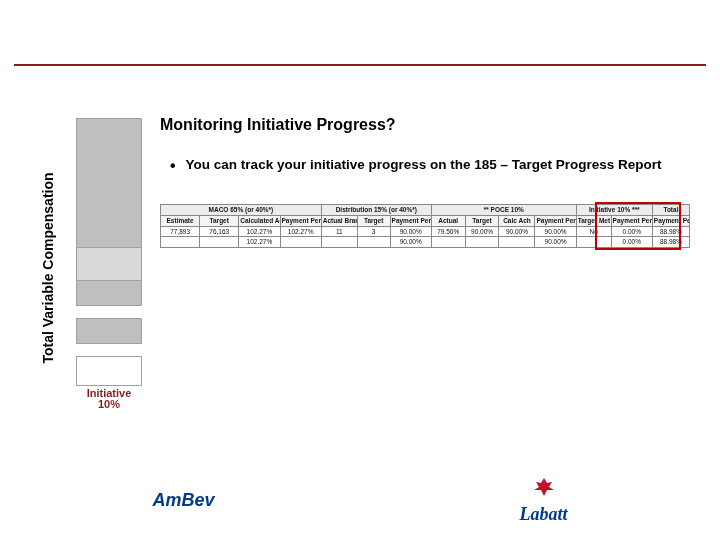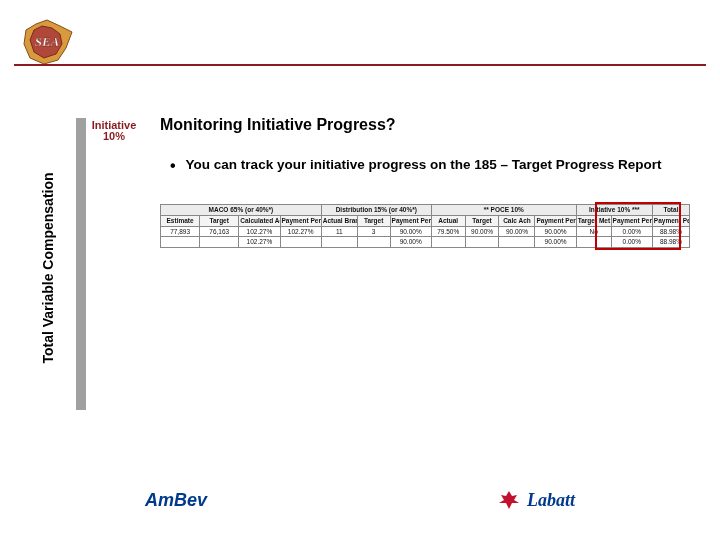--- a/index.html
+++ b/index.html
@@ -58,21 +58,21 @@
     color: #000;
   }
   
   .bar-stack {
     position: absolute;
     left: 76px;
     top: 118px;
     width: 66px;
     height: 292px;
     display: flex;
-    flex-direction: row;
+    flex-direction: column;
   }
   .bar-seg {
     border: 1px solid #a0a0a0;
     border-top: none;
     box-sizing: border-box;
   }
   .bar-seg:first-child { border-top: 1px solid #a0a0a0; }
   .bar-seg.a { background: #bfbfbf; flex: 3.2; }
   .bar-seg.b { background: #d9d9d9; flex: 0.8; }
   .bar-seg.c { background: #bfbfbf; flex: 0.6; }
@@ -161,34 +161,27 @@
   }
   .brand {
     font-weight: bold;
     display: flex;
     align-items: center;
     gap: 6px;
   }
   .brand.abinbev .txt1 { color: #c99a00; font-size: 16px; }
   .brand.abinbev .txt2 { color: #003a8c; font-size: 16px; }
   .brand.ambev { color: #003a8c; font-size: 18px; font-style: italic; }
-  .brand.labatt { color: #003a8c; font-size: 18px; font-style: italic; font-family: 'Brush Script MT', cursive; }
+  .brand.labatt { color: #003a8c; font-size: 18px; font-style: italic; font-family: 'Brush Script MT', cursive; flex-direction: column; }
 </style>
 </head>
 <body>
 
 <div class="slide">
 
-  <div class="logo">
-    <svg viewBox="0 0 62 50" width="62" height="50">
-      <path d="M31 2 L44 8 L56 14 L50 30 L42 42 L28 46 L14 40 L8 26 L10 12 L20 6 Z" fill="#d89a3f" stroke="#8a4b12" stroke-width="1"></path>
-      <path d="M18 12 L26 8 L36 10 L44 16 L46 26 L40 36 L28 40 L18 34 L14 22 Z" fill="#b0483a" stroke="#6a1a10" stroke-width="0.8"></path>
-      <text x="31" y="28" text-anchor="middle" font-family="Georgia" font-style="italic" font-weight="bold" font-size="13" fill="#fff" stroke="#6a1a10" stroke-width="0.3">SEA</text>
-    </svg>
-  </div>
 
   <div class="title-underline"></div>
 
   <div class="y-axis-label">Total Variable Compensation</div>
 
   <div class="bar-stack">
     <div class="bar-seg a"></div>
     <div class="bar-seg b"></div>
     <div class="bar-seg c"></div>
     <div class="bar-seg gap"></div>

